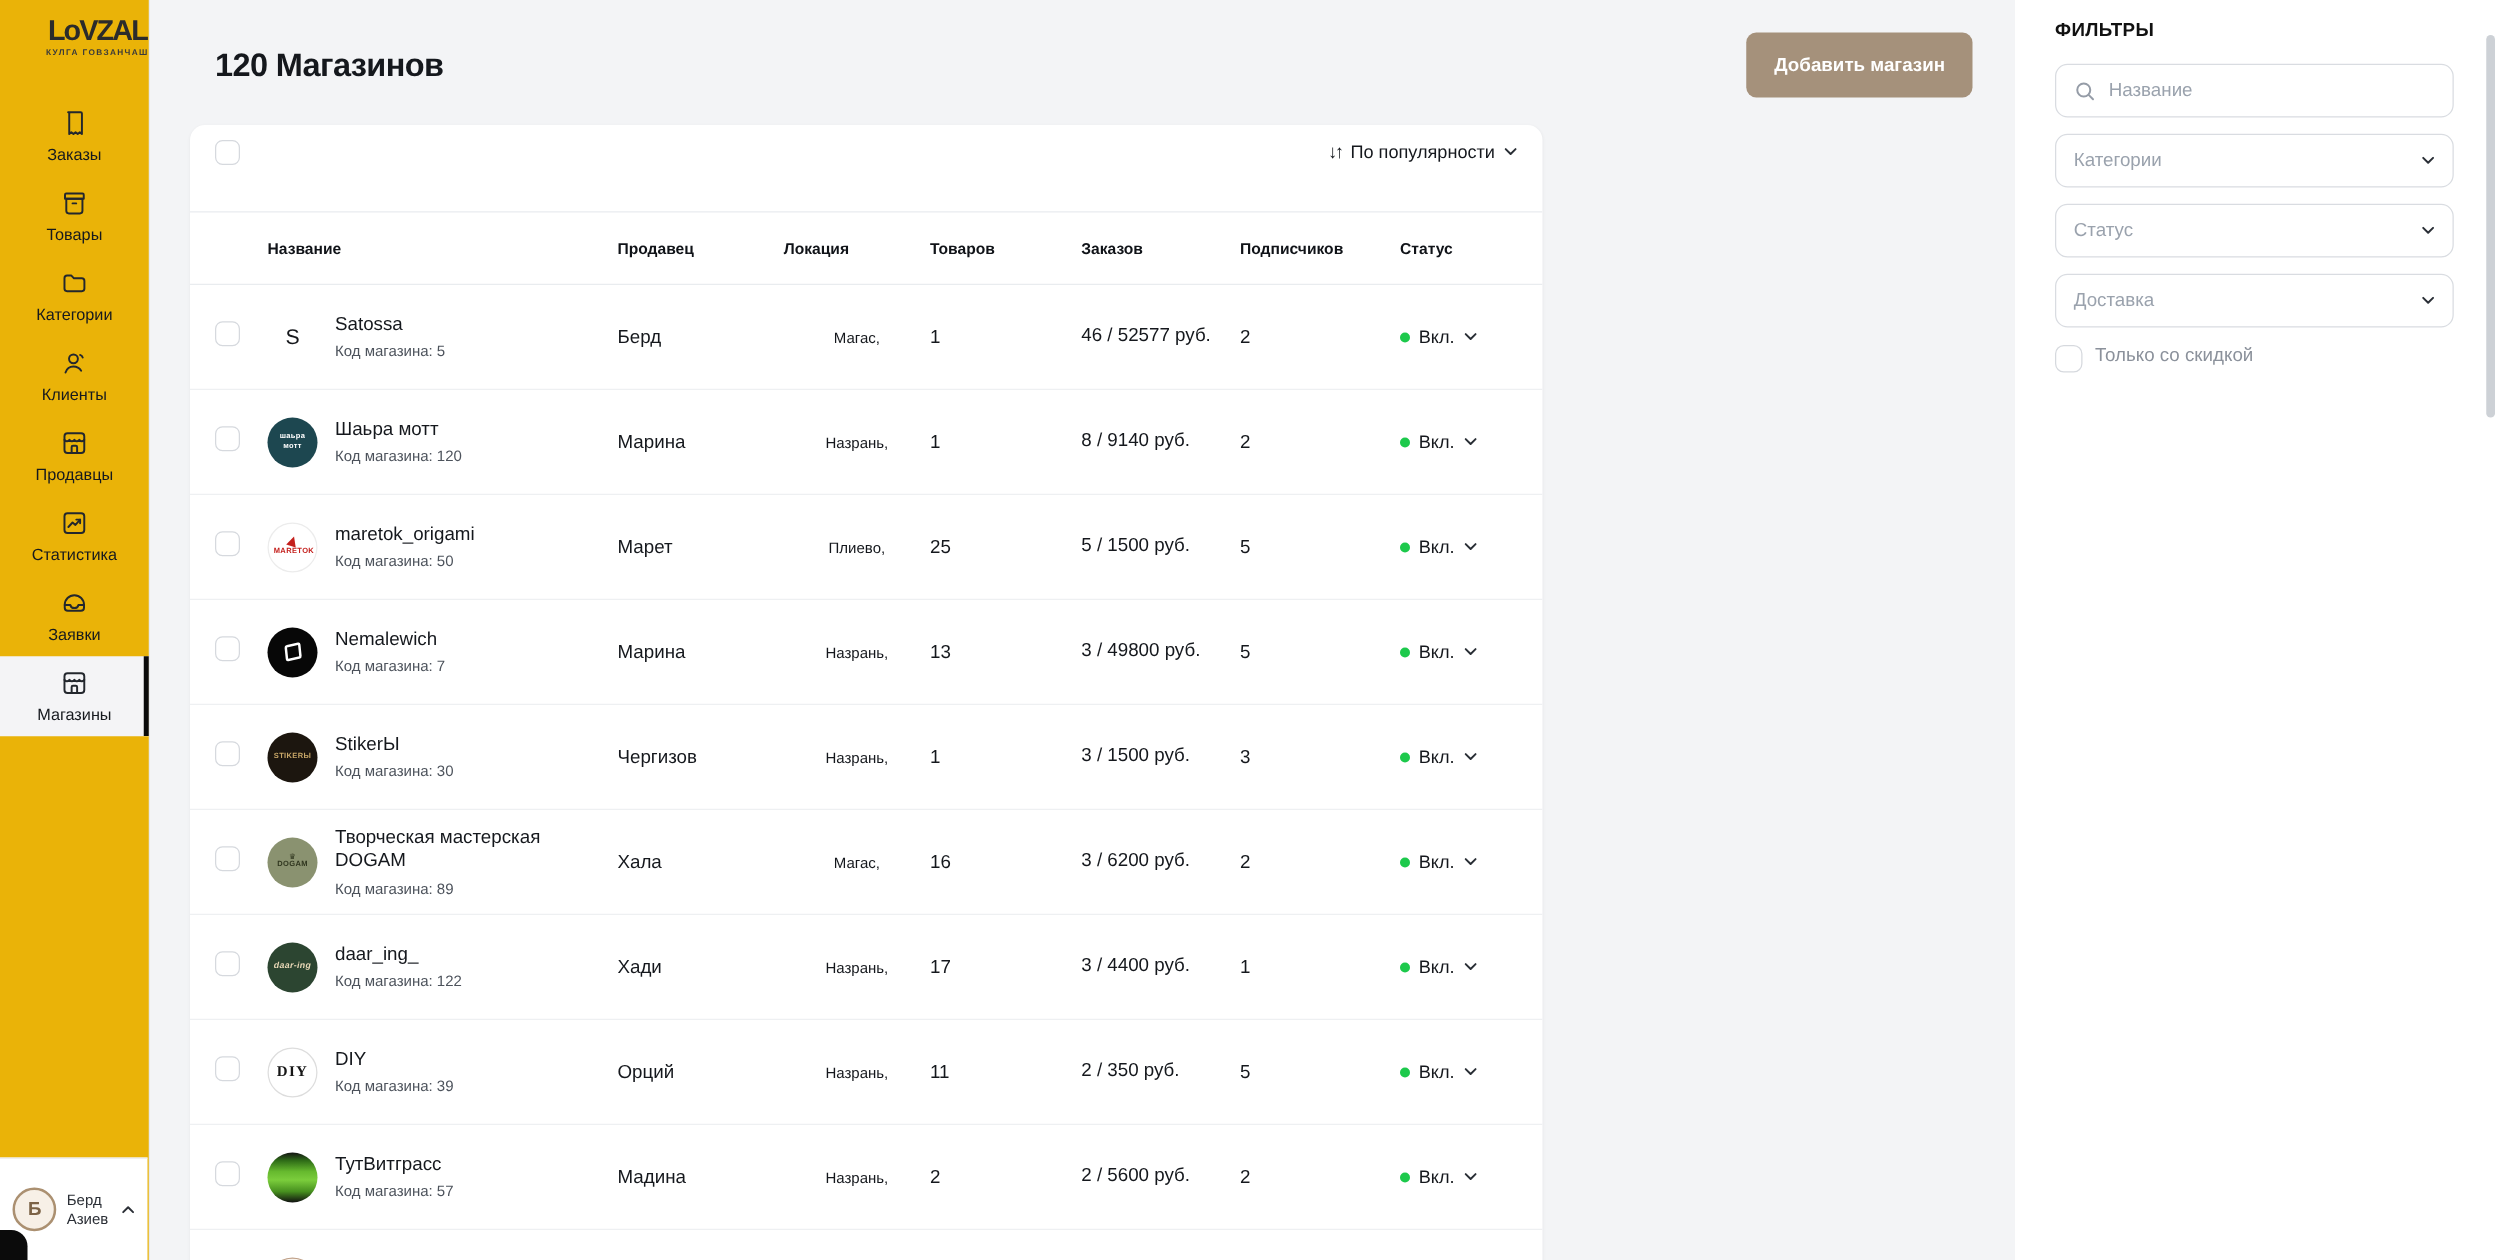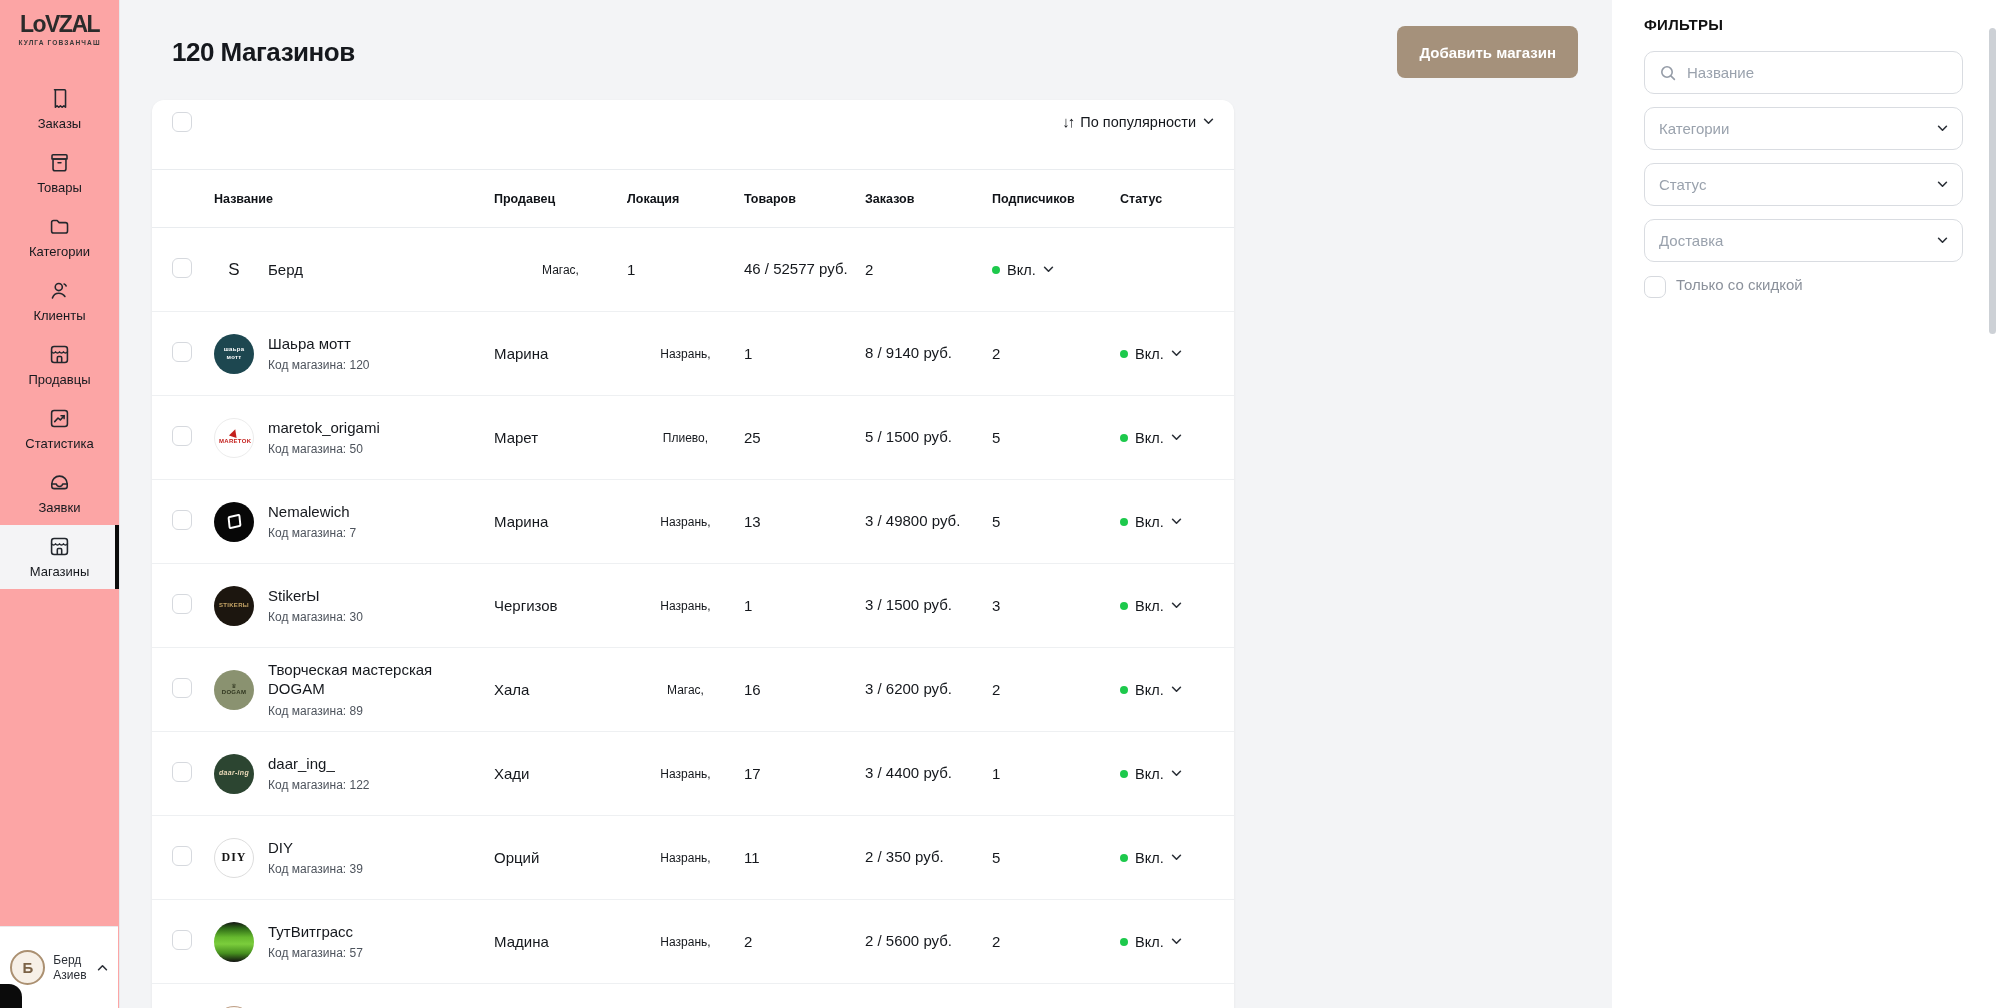--- a/index.html
+++ b/index.html
@@ -4,22 +4,22 @@
 <style>
   * { box-sizing: border-box; margin: 0; padding: 0; }
   html,body { width:2000px; height:1008px; overflow:hidden; }
   body {
     font-family: "Liberation Sans", "DejaVu Sans", sans-serif;
     background:#f3f4f6; color:#15181d;
   }
   .app { display:flex; width:2000px; height:1008px; position:relative; }
 
   
-  .sidebar { width:120px; background:#fca5a5; border-right:1px solid #e7e9ec;
-    display:flex; flex-direction:column; align-items:center; position:relative; flex:0 0 120px; }
+  .sidebar { width:120px; background:#eab308; border-right:1px solid #e7e9ec;
+    display:flex; flex-direction:column; align-items:flex-end; position:relative; flex:0 0 120px; }
   .logo { margin-top:13px; text-align:center; line-height:1; }
   .logo-word { font-weight:900; font-size:23px; letter-spacing:-1.5px; color:#2b2b2b; }
   .logo-sub { font-size:6.6px; font-weight:700; letter-spacing:1.1px; color:#3a3a3a; margin-top:4px; }
   .nav { width:100%; margin-top:30px; display:flex; flex-direction:column; }
   .nav-item { width:100%; padding:9px 0 10px; display:flex; flex-direction:column;
     align-items:center; gap:5px; cursor:pointer; }
   .nav-item.active { background:#f4f4f6; box-shadow: inset -4px 0 0 #0a0a0a; }
   .nav-icon { width:25px; height:25px; display:block; color:#23272d; }
   .nav-icon svg { width:25px; height:25px; display:block; }
   .nav-label { font-size:13px; color:#16191e; }
@@ -230,20 +230,24 @@
         <div class="th">Подписчиков</div>
         <div class="th">Статус</div>
       </div>
 
       <div class="tbody">
           <div class="grid row">
     <div class="cell c-check"><span class="cb"></span></div>
     <div class="cell c-avatar">
               <span class="avatar avatar-letter">S</span>
             </div>
+    <div class="cell c-name">
+      <div class="name">Satossa</div>
+      <div class="code">Код магазина: 5</div>
+    </div>
     <div class="cell seller">Берд</div>
     <div class="cell loc">Магас,</div>
     <div class="cell num">1</div>
     <div class="cell orders">46 / 52577 руб.</div>
     <div class="cell num">2</div>
     <div class="cell status">
       <span class="dot"></span>
       <span class="status-label">Вкл.</span>
       <span class="chev">
                 <svg width="11" height="7" viewBox="0 0 12 8">

